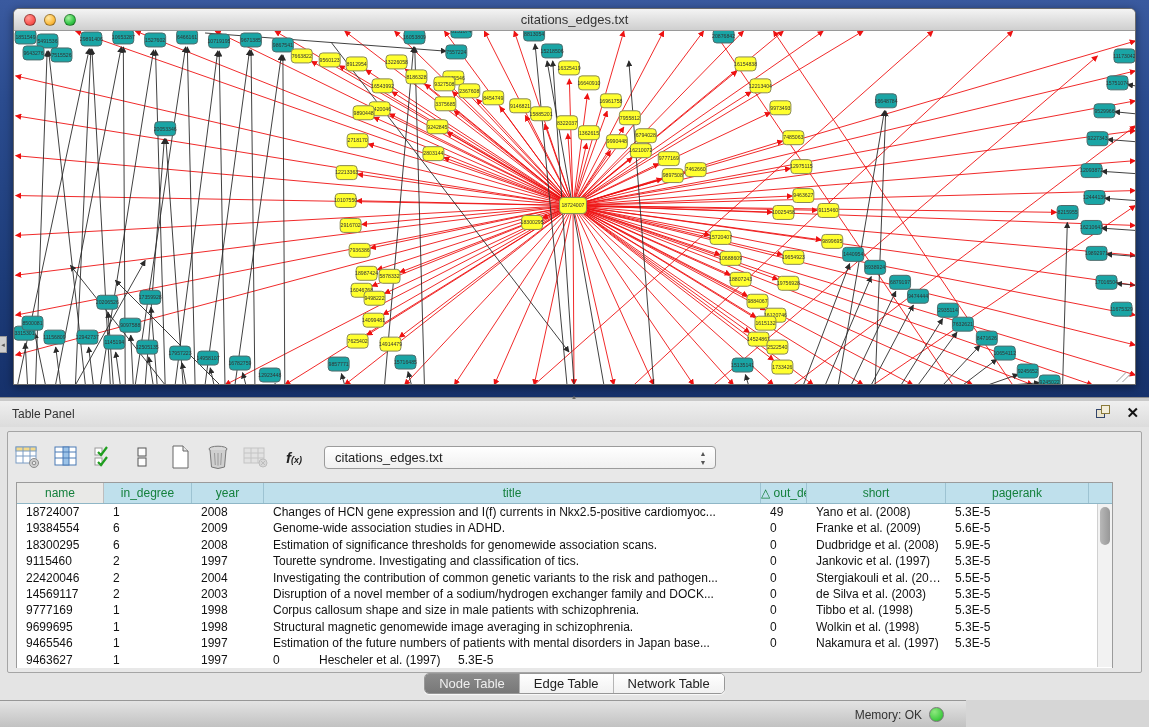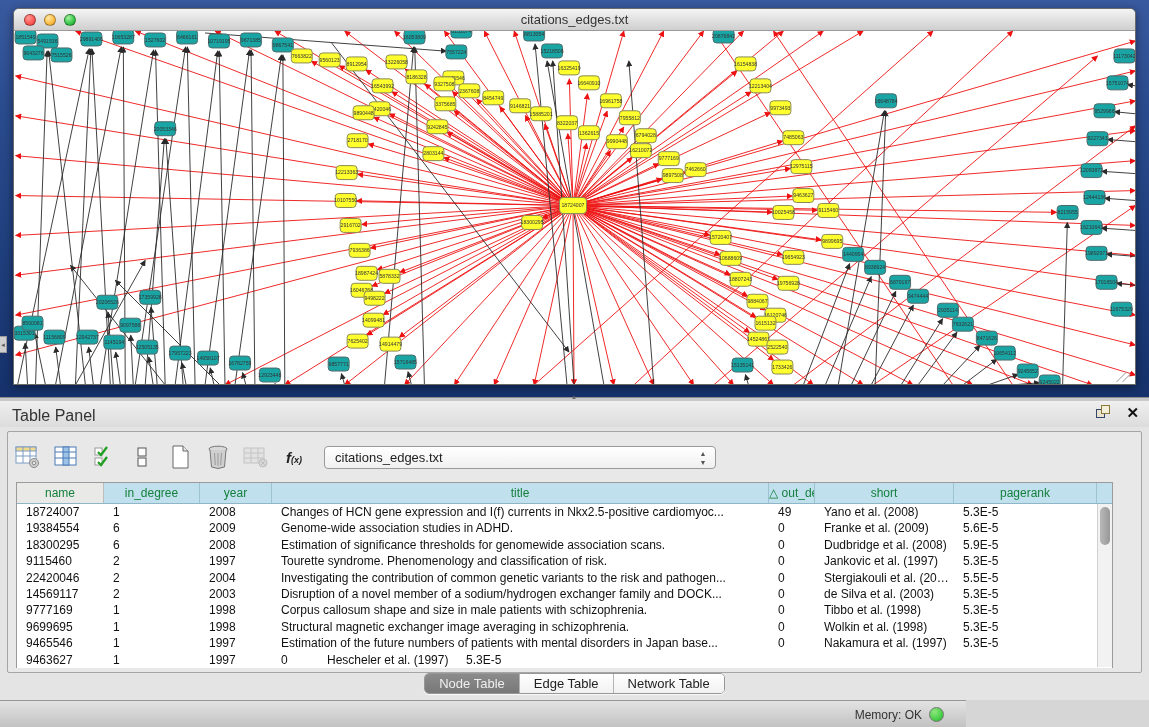--- a/index.html
+++ b/index.html
@@ -28,21 +28,21 @@
     background:#cfcfcf; border:1px solid #9a9a9a; border-left:none; font-size:7px; color:#555;
     line-height:15px; text-align:center; }
 
   
   .splitter { position:absolute; left:0; top:397px; width:1149px; height:4px; background:#c9c9c9; border-top:1px solid #8e8e8e; }
   .splitter .grip { position:absolute; left:568px; top:-4px; width:12px; height:6px; color:#666; font-size:7px; line-height:5px; text-align:center; }
 
   
   .table-panel { position:absolute; left:0; top:401px; width:1149px; height:299px; background:#e4e4e4; }
   .tp-header { position:relative; height:26px; background:linear-gradient(180deg,#efefef,#dcdcdc); }
-  .tp-header .tp-title { position:absolute; left:12px; top:6px; font-size:16px; color:#333; }
+  .tp-header .tp-title { position:absolute; left:12px; top:6px; font-size:12px; color:#333; }
   .tp-header .tp-icons { position:absolute; right:10px; top:4px; display:flex; gap:14px; align-items:center; }
   .tp-float { width:16px; height:16px; position:relative; cursor:pointer; }
   .tp-float .sq1 { position:absolute; left:0; top:4px; width:9px; height:9px; border:1px solid #33456b; background:#e9e3cf; }
   .tp-float .sq2 { position:absolute; left:5px; top:0; width:9px; height:9px; border:1px solid #8a7a3a; background:#f3eeda; }
   .tp-close { font-size:15px; font-weight:bold; color:#111; cursor:pointer; line-height:16px; }
 
   .tp-inner { position:absolute; left:7px; top:30px; width:1135px; height:242px;
     border:1px solid #a5a5a5; border-radius:2px; background:#e8e8e8; }
 
   .toolbar { position:absolute; left:6px; top:6px; height:38px; display:flex; align-items:center; gap:10px; }
@@ -55,21 +55,21 @@
   .combo .stepper { position:absolute; right:6px; top:2px; width:12px; text-align:center; color:#555;
     font-size:7px; line-height:9px; }
 
   .tablewrap { position:absolute; left:8px; top:50px; width:1097px; height:186px; background:#fff; border:1px solid #9b9b9b; }
   .thead { display:flex; height:21px; border-bottom:1px solid #8fb6c6; background:#bfe0ec; }
   .th { font-size:12px; color:#15803d; text-align:center; line-height:21px; border-right:1px solid #9dc3d2; overflow:hidden; white-space:nowrap; cursor:pointer; }
   .th.namecol { background:#e9e9e7; border-right:1px solid #bdbdbd; }
   .tbody { position:relative; }
   .trow { display:flex; height:16.4px; background:#fff; cursor:default; }
   .td { font-size:12px; color:#111; line-height:16.4px; white-space:nowrap; overflow:hidden; text-overflow:ellipsis; padding-left:9px; }
-  .c0 { width:87px; } .c1 { width:96px; } .c2 { width:72px; } .c3 { width:497px; }
+  .c0 { width:87px; } .c1 { width:88px; } .c2 { width:72px; } .c3 { width:497px; }
   .c4 { width:46px; } .c5 { width:139px; } .c6 { width:143px; }
   .vscroll { position:absolute; right:0; top:21px; bottom:0; width:15px; background:#f2f2f2; border-left:1px solid #d0d0d0; }
   .vthumb { position:absolute; left:2px; top:3px; width:10px; height:38px; border-radius:5px;
     background:linear-gradient(90deg,#b8b8b8,#989898); }
 
   
   .tabbar { position:absolute; left:0; bottom:3px; width:1149px; height:24px; display:flex; justify-content:center; }
   .seg { display:flex; height:21px; border:1px solid #979797; border-radius:5px; overflow:hidden; background:#fdfdfd; box-shadow:0 1px 1px rgba(255,255,255,.8); }
   .seg .tab { padding:0 14px; font-size:13px; line-height:20px; color:#222; border-right:1px solid #b5b5b5; cursor:pointer; background:linear-gradient(180deg,#ffffff,#f1f1f1); }
   .seg .tab:last-child { border-right:none; }
@@ -910,21 +910,21 @@
               <div class="td c2">2008</div>
               <div class="td c3">Estimation of significance thresholds for genomewide association scans.</div>
               <div class="td c4">0</div>
               <div class="td c5">Dudbridge et al. (2008)</div>
               <div class="td c6">5.9E-5</div>
             </div>
             <div class="trow">
               <div class="td c0">9115460</div>
               <div class="td c1">2</div>
               <div class="td c2">1997</div>
-              <div class="td c3">Tourette syndrome. Phenomenology and classification of risk.</div>
+              <div class="td c3">Tourette syndrome. Investigating and classification of tics.</div>
               <div class="td c4">0</div>
               <div class="td c5">Jankovic et al. (1997)</div>
               <div class="td c6">5.3E-5</div>
             </div>
             <div class="trow">
               <div class="td c0">22420046</div>
               <div class="td c1">2</div>
               <div class="td c2">2004</div>
               <div class="td c3">Investigating the contribution of common genetic variants to the risk and pathogen...</div>
               <div class="td c4">0</div>
@@ -946,21 +946,21 @@
               <div class="td c2">1998</div>
               <div class="td c3">Corpus callosum shape and size in male patients with schizophrenia.</div>
               <div class="td c4">0</div>
               <div class="td c5">Tibbo et al. (1998)</div>
               <div class="td c6">5.3E-5</div>
             </div>
             <div class="trow">
               <div class="td c0">9699695</div>
               <div class="td c1">1</div>
               <div class="td c2">1998</div>
-              <div class="td c3">Structural magnetic exchanger image averaging in schizophrenia.</div>
+              <div class="td c3">Structural magnetic genomewide image averaging in schizophrenia.</div>
               <div class="td c4">0</div>
               <div class="td c5">Wolkin et al. (1998)</div>
               <div class="td c6">5.3E-5</div>
             </div>
             <div class="trow">
               <div class="td c0">9465546</div>
               <div class="td c1">1</div>
               <div class="td c2">1997</div>
               <div class="td c3">Estimation of the future numbers of patients with mental disorders in Japan base...</div>
               <div class="td c4">0</div>

